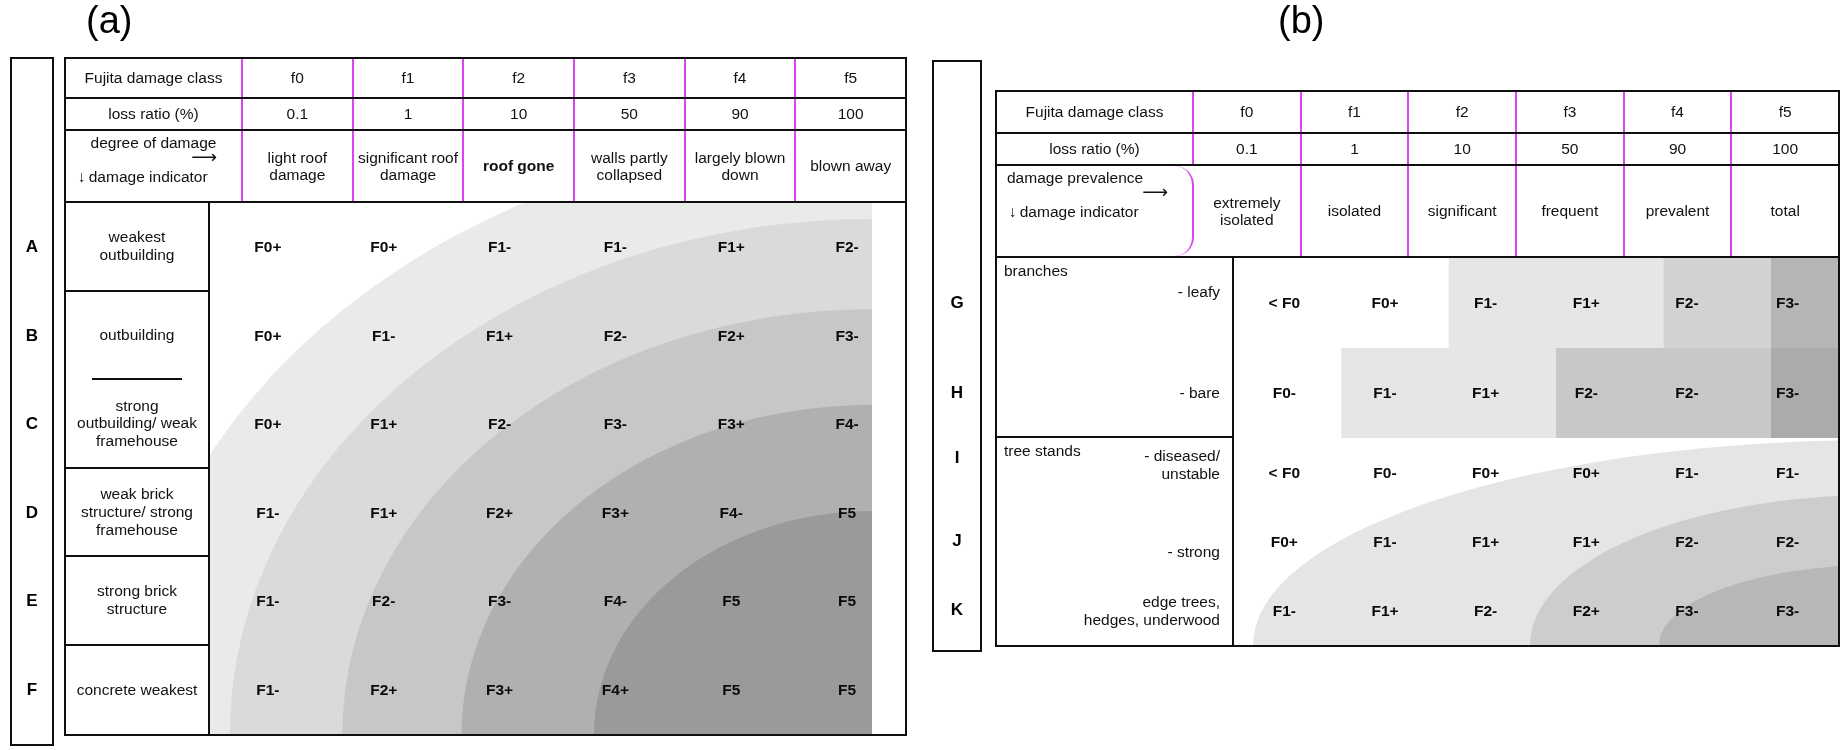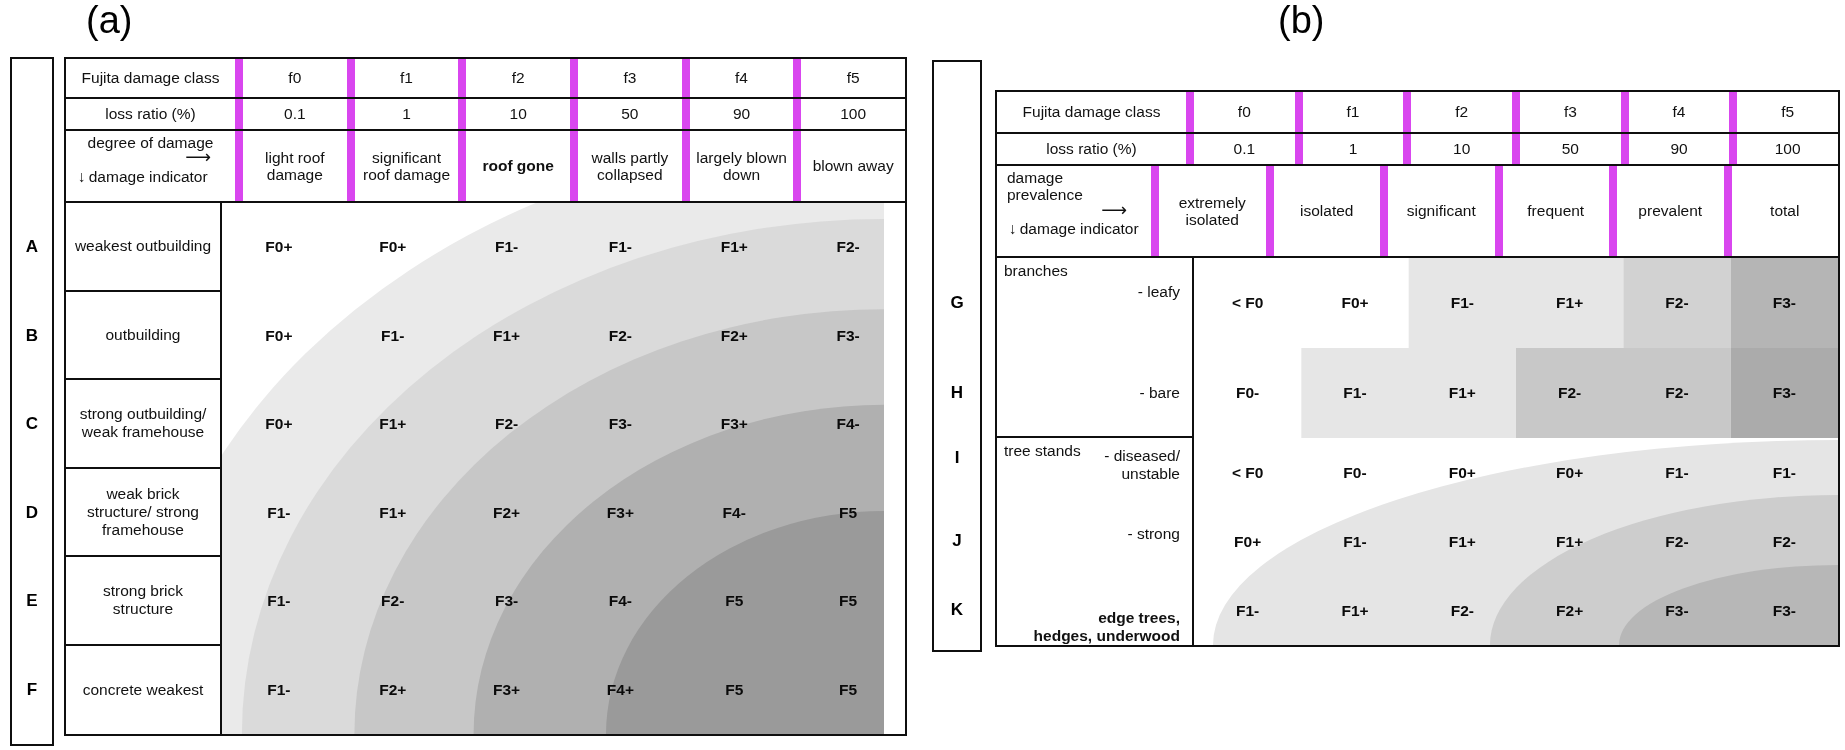--- a/index.html
+++ b/index.html
@@ -4,21 +4,21 @@
 <style>
   html,body{margin:0;padding:0;background:#fff;}
   body{width:1845px;height:750px;font-family:"Liberation Sans",sans-serif;color:#111;}
   .canvas{position:relative;width:1845px;height:750px;background:#fff;overflow:hidden;}
   .panel{position:absolute;top:0;height:750px;}
   .plabel{position:absolute;font-size:38px;line-height:1.1;color:#000;}
   .bracket{position:absolute;border:2px solid #0f0f0f;background:#fff;box-sizing:border-box;}
   .rletter{position:absolute;transform:translate(-50%,-50%);font-weight:bold;font-size:17px;color:#000;}
   .mtable{position:absolute;border:2px solid #0f0f0f;background:#fff;box-sizing:border-box;}
   .hrow{display:flex;border-bottom:2px solid #0f0f0f;box-sizing:border-box;}
-  .hc{box-sizing:border-box;border-right:8px solid #d946ef;display:flex;align-items:center;justify-content:center;
+  .hc{box-sizing:border-box;border-right:2px solid #d946ef;display:flex;align-items:center;justify-content:center;
       text-align:center;font-size:15.5px;line-height:1.12;padding:1px 3px;}
   .hc:last-child{border-right:none;}
   .hc.ind{flex:0 0 auto;}
   .hc.axis{display:block;text-align:left;padding:3px 10px;}
   .axis-top{text-align:center;}
   .axis-arrow{text-align:right;padding-right:14px;font-size:18px;line-height:0.8;margin-top:-1px;}
   .axis-bottom{text-align:left;padding-left:2px;margin-top:3px;}
   .darr{display:inline-block;margin-right:3px;}
   .tbody{display:flex;box-sizing:border-box;}
   .indcol{box-sizing:border-box;border-right:2px solid #0f0f0f;display:flex;flex-direction:column;background:#fff;}
@@ -68,21 +68,21 @@
           <div class="axis-bottom"><span class="darr">↓</span><span>damage indicator</span></div>
         </div>
       <div class="hc" style="flex: 1 1 0px;">light roof damage</div>
           <div class="hc" style="flex: 1 1 0px;">significant roof damage</div>
           <div class="hc" style="flex: 1 1 0px; font-weight: bold;">roof gone</div>
           <div class="hc" style="flex: 1 1 0px;">walls partly collapsed</div>
           <div class="hc" style="flex: 1 1 0px;">largely blown down</div>
           <div class="hc" style="flex: 1 1 0px;">blown away</div>
         </div>
       <div class="tbody" id="pa-body">
-        <div class="indcol" id="pa-ind" style="width: 156px;">
+        <div class="indcol" id="pa-ind" style="width: 144px; align-items: center;">
             <div class="icell" style="height: 88.5px;">weakest outbuilding</div>
             <div class="icell" style="height: 88.5px;">outbuilding</div>
             <div class="icell" style="height: 88.5px;">strong outbuilding/ weak framehouse</div>
             <div class="icell" style="height: 88.5px;">weak brick structure/ strong framehouse</div>
             <div class="icell" style="height: 88.5px;">strong brick structure</div>
             <div class="icell" style="height: 88.5px;">concrete weakest</div>
           </div>
         <div class="datareg" id="pa-data">
             <svg width="662" height="531" viewBox="0 0 662 531" preserveAspectRatio="none">
               <rect width="662" height="531" fill="#ffffff"></rect>
@@ -157,45 +157,45 @@
       <div class="hrow" id="pb-r2" style="height: 32px;">
         <div class="hc ind" style="width: 197px;">loss ratio (%)</div>
       <div class="hc" style="flex: 1 1 0px;">0.1</div>
           <div class="hc" style="flex: 1 1 0px;">1</div>
           <div class="hc" style="flex: 1 1 0px;">10</div>
           <div class="hc" style="flex: 1 1 0px;">50</div>
           <div class="hc" style="flex: 1 1 0px;">90</div>
           <div class="hc" style="flex: 1 1 0px;">100</div>
         </div>
       <div class="hrow" id="pb-r3" style="height: 92px;">
-        <div class="hc ind axis" style="width: 162px;">
+        <div class="hc ind axis" style="width: 197px; border-radius: 19px;">
           <div class="axis-top" style="text-align:left;">damage prevalence</div>
           <div class="axis-arrow">⟶</div>
           <div class="axis-bottom"><span class="darr">↓</span><span>damage indicator</span></div>
         </div>
       <div class="hc" style="flex: 1 1 0px;">extremely isolated</div>
           <div class="hc" style="flex: 1 1 0px;">isolated</div>
           <div class="hc" style="flex: 1 1 0px;">significant</div>
           <div class="hc" style="flex: 1 1 0px;">frequent</div>
           <div class="hc" style="flex: 1 1 0px;">prevalent</div>
           <div class="hc" style="flex: 1 1 0px;">total</div>
         </div>
       <div class="tbody" id="pb-body">
-        <div class="indcol" id="pb-ind" style="width: 197px;">
+        <div class="indcol" id="pb-ind" style="width: 237px;">
             <div class="grp" style="height: 180px;">
               <div class="gname">branches</div>
               <div class="gsub" style="top: 34px;">- leafy</div>
               <div class="gsub" style="top: 135px;">- bare</div>
             </div>
             <div class="grp" style="height: 207px;">
               <div class="gname">tree stands</div>
               <div class="gsub" style="top: 27px;">- diseased/
 unstable</div>
-              <div class="gsub" style="top: 96px;">- strong</div>
-              <div class="gsub" style="top: 189px; font-weight: bold;">edge trees,
+              <div class="gsub" style="top: 114px;">- strong</div>
+              <div class="gsub" style="top: 173px;">edge trees,
 hedges, underwood</div>
             </div>
           </div>
         <div class="datareg" id="pb-data">
             <svg width="644" height="387" viewBox="0 0 644 387" preserveAspectRatio="none">
               <rect width="644" height="387" fill="#ffffff"></rect>
               <rect x="214.66666666666666" y="0" width="214.66666666666666" height="90" fill="#e6e6e6"></rect>
               <rect x="429.3333333333333" y="0" width="107.33333333333333" height="90" fill="#d2d2d2"></rect>
               <rect x="536.6666666666666" y="0" width="107.33333333333333" height="90" fill="#b5b5b5"></rect>
               <rect x="107.33333333333333" y="90" width="214.66666666666666" height="90" fill="#e6e6e6"></rect>

